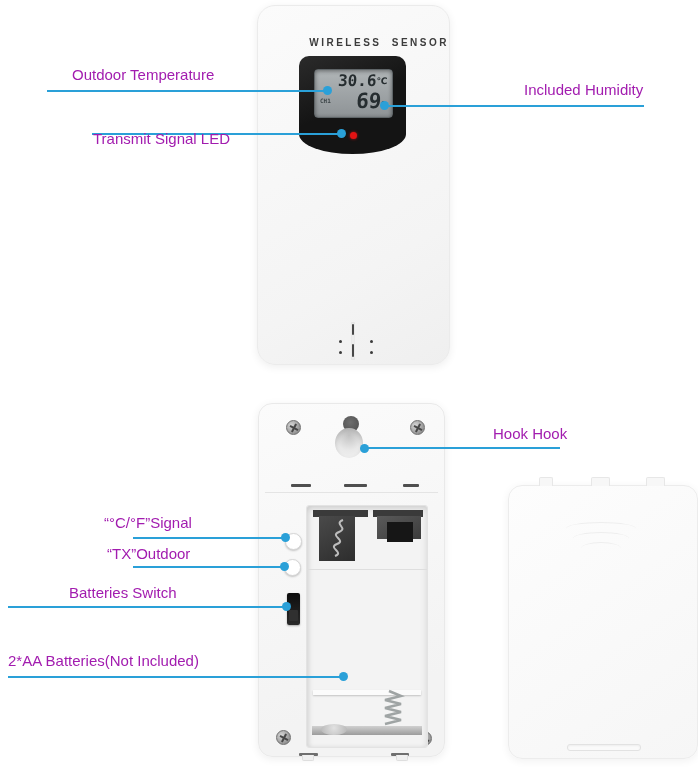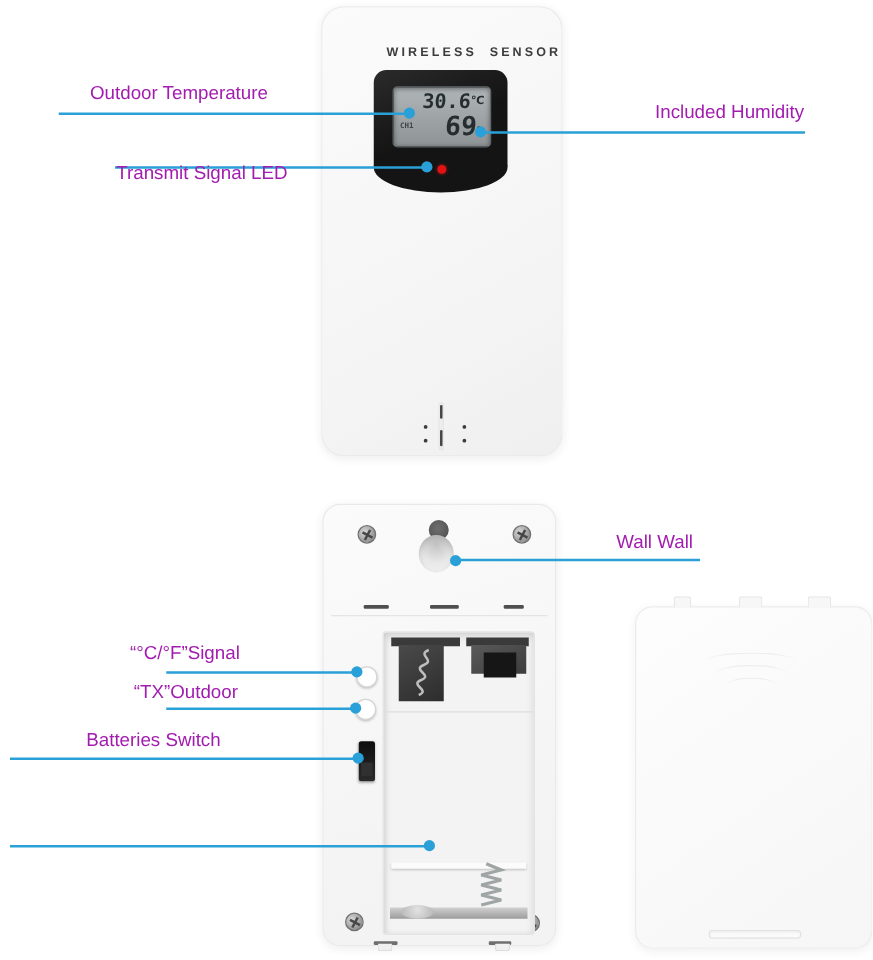--- a/index.html
+++ b/index.html
@@ -174,32 +174,33 @@
   <div class="battery-cover">
     <div class="cover-tab" style="left:30px;width:14px;"></div>
     <div class="cover-tab" style="left:82px;width:19px;"></div>
     <div class="cover-tab" style="left:137px;width:19px;"></div>
     <div class="cover-ripple" style="left:57px;top:36px;width:70px;"></div>
     <div class="cover-ripple" style="left:64px;top:46px;width:56px;"></div>
     <div class="cover-ripple" style="left:72px;top:56px;width:40px;"></div>
     <div class="cover-handle"></div>
   </div>
 
-  <div class="callout-label" style="left:493px;top:425px;">Wall Wall</div>
+  <div class="callout-label" style="left:493px;top:425px;">Hook Hook</div>
   <div class="callout-line" style="left:368px;top:447px;width:192px;"></div>
   <div class="callout-dot" style="left:360px;top:444px;"></div>
 
   <div class="callout-label" style="left:104px;top:514px;">“°C/°F”Signal</div>
   <div class="callout-line" style="left:133px;top:537px;width:151px;"></div>
   <div class="callout-dot" style="left:281px;top:533px;"></div>
 
   <div class="callout-label" style="left:107px;top:545px;">“TX”Outdoor</div>
   <div class="callout-line" style="left:133px;top:566px;width:150px;"></div>
   <div class="callout-dot" style="left:280px;top:562px;"></div>
 
   <div class="callout-label" style="left:69px;top:584px;">Batteries Switch</div>
   <div class="callout-line" style="left:8px;top:606px;width:277px;"></div>
   <div class="callout-dot" style="left:282px;top:602px;"></div>
 
+  <div class="callout-label" style="left:8px;top:652px;">2*AA Batteries(Not Included)</div>
   <div class="callout-line" style="left:8px;top:676px;width:334px;"></div>
   <div class="callout-dot" style="left:339px;top:672px;"></div>
 
 </div>
 
 </body></html>

